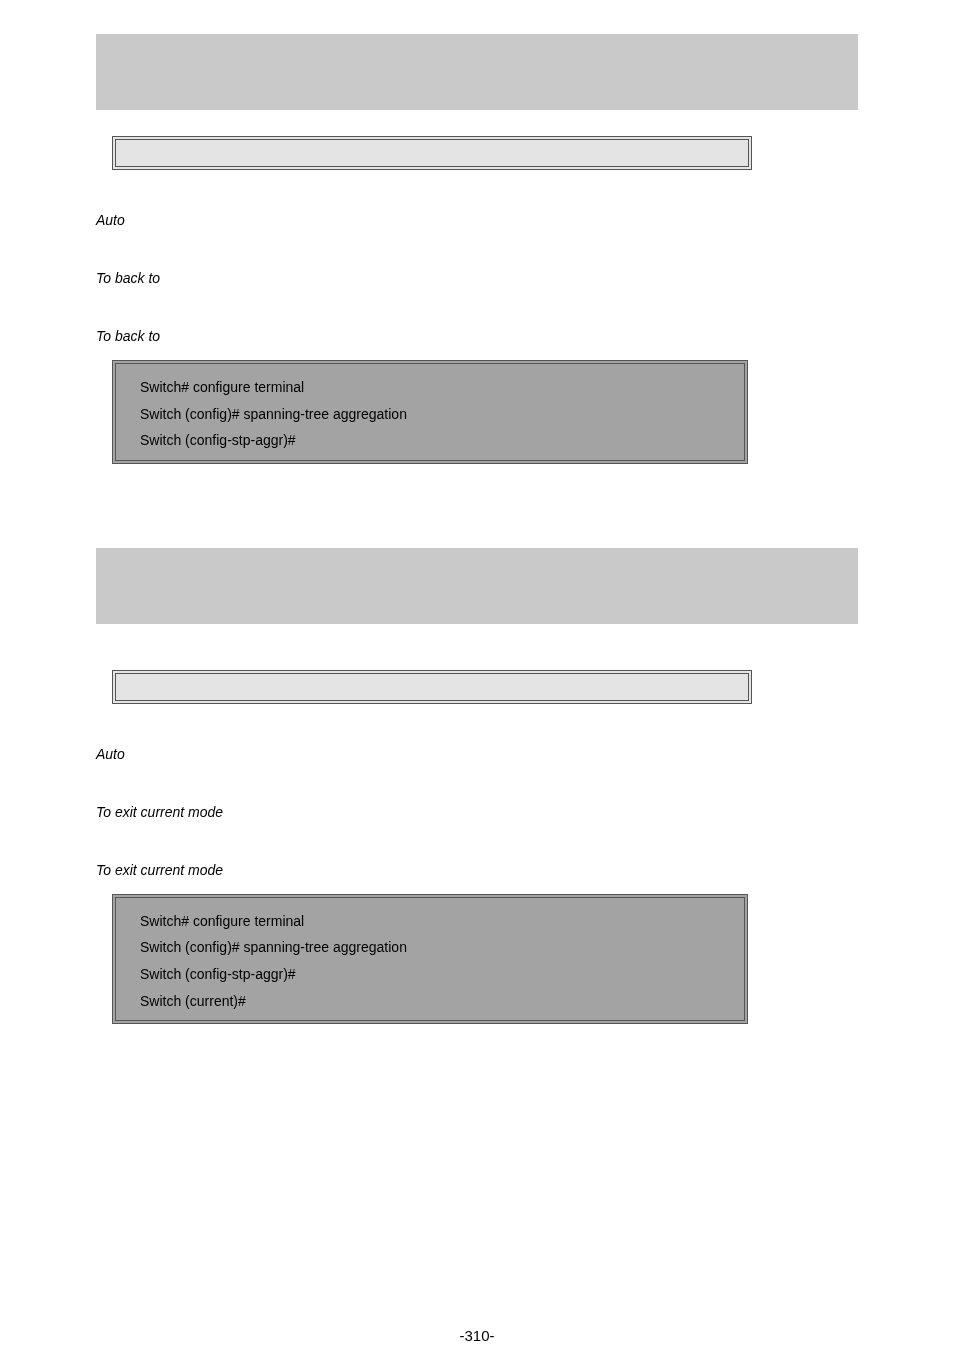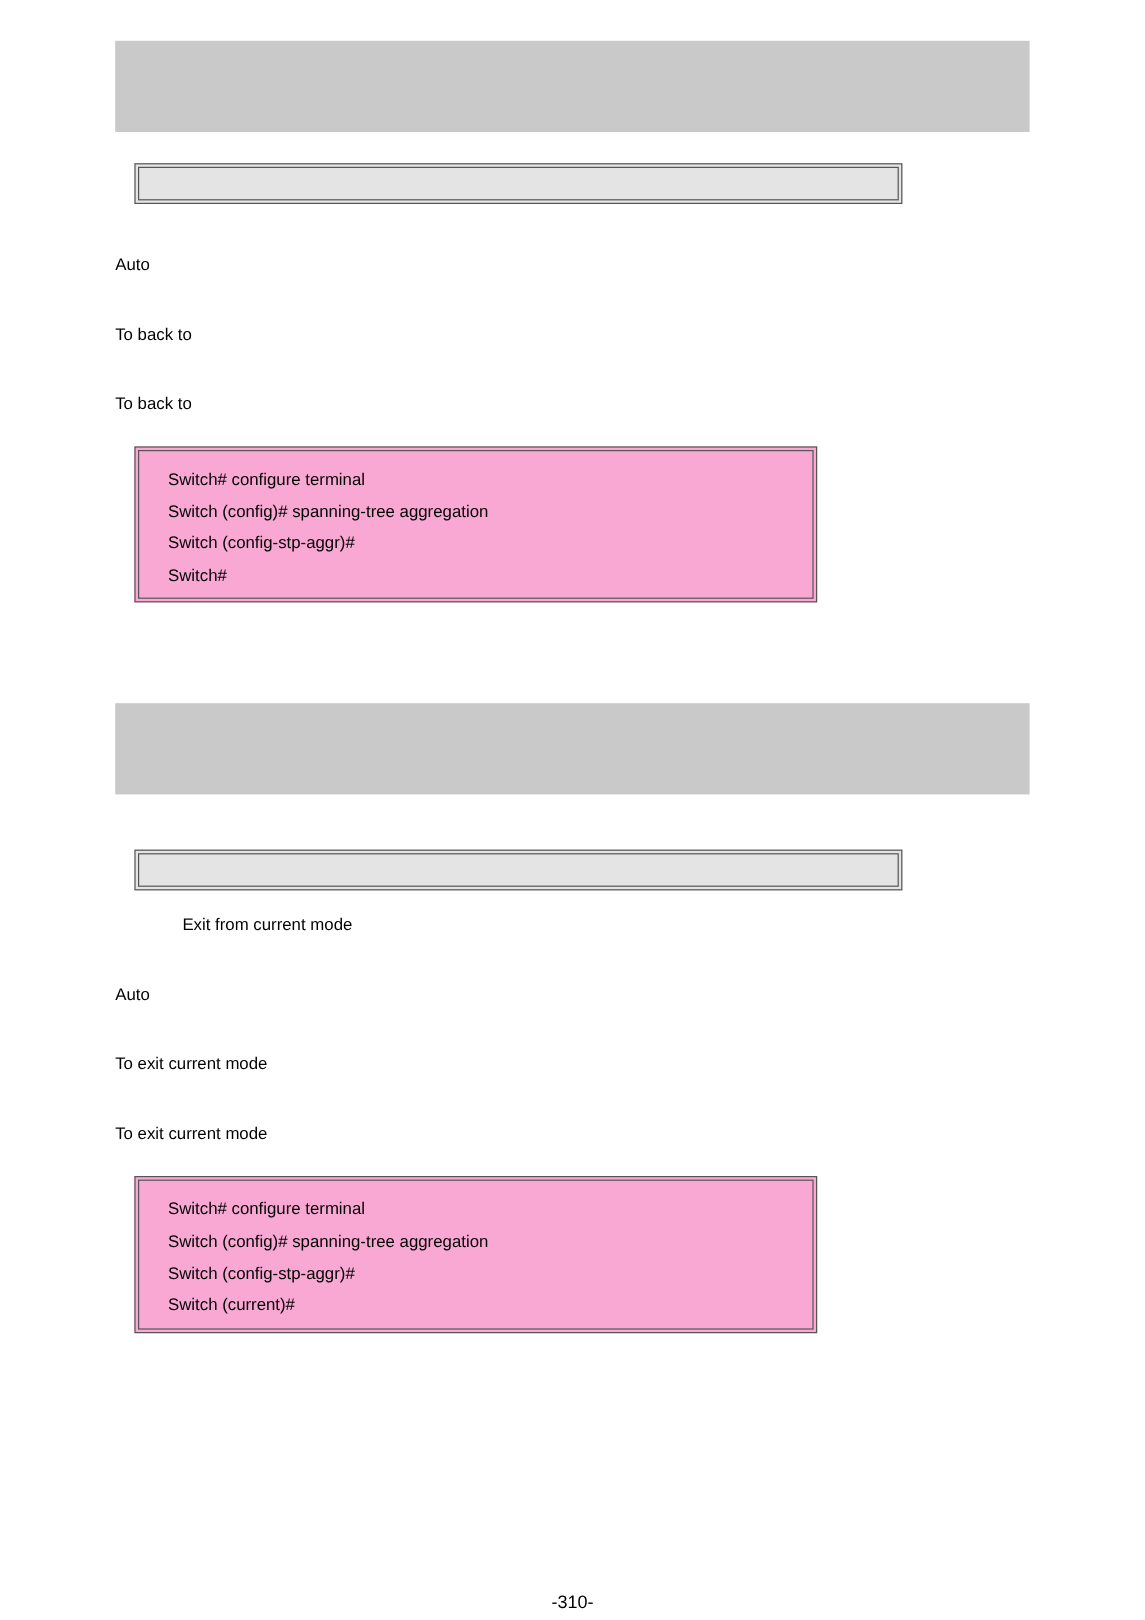--- a/index.html
+++ b/index.html
@@ -1,46 +1,44 @@
 <!DOCTYPE html>
 <html><head>
 <meta charset="utf-8">
 <style>
   * { box-sizing: border-box; margin: 0; padding: 0; }
   html, body { width: 954px; height: 1350px; background: #fff; font-family: Arial, Helvetica, sans-serif; color: #000; }
   .page { width: 954px; height: 1350px; position: relative; padding: 0 96px 0 96px; }
   .banner { background: #c9c9c9; height: 76px; width: 100%; margin-top: 34px; }
   .syntax-box { background: #e4e4e4; border: 4px double #555; height: 34px; width: 640px; margin-left: 16px; margin-top: 26px; }
   .desc { margin-left: 56px; margin-top: 20px; font-size: 14px; }
-  .para { font-size: 14px; margin-top: 42px; }
-  .code-box { background: #f9a8d4; border: 4px double #555; width: 569px; margin-left: 16px; margin-top: 28px; padding: 10px 24px 6px 24px; }
+  .para { font-size: 14px; margin-top: 42px; font-style: italic; }
+  .code-box { background: #a3a3a3; border: 4px double #555; width: 636px; margin-left: 16px; margin-top: 16px; padding: 10px 24px 6px 24px; }
   .code-line { font-size: 14px; line-height: 1.9; }
   .footer { position: absolute; bottom: 40px; left: 0; width: 954px; text-align: center; font-size: 15px; }
   .gap-large { margin-top: 84px; }
 </style>
 </head>
 <body>
 
 <div class="page">
 
   <div class="banner"></div>
   <div class="syntax-box"></div>
   <div class="para">Auto</div>
   <div class="para">To back to</div>
   <div class="para">To back to</div>
   <div class="code-box">
     <div class="code-line">Switch# configure terminal</div>
     <div class="code-line">Switch (config)# spanning-tree aggregation</div>
     <div class="code-line">Switch (config-stp-aggr)#</div>
-    <div class="code-line">Switch#</div>
   </div>
 
   <div class="banner gap-large"></div>
   <div class="syntax-box" style="margin-top:46px;"></div>
-  <div class="desc">Exit from current mode</div>
   <div class="para">Auto</div>
   <div class="para">To exit current mode</div>
   <div class="para">To exit current mode</div>
   <div class="code-box">
     <div class="code-line">Switch# configure terminal</div>
     <div class="code-line">Switch (config)# spanning-tree aggregation</div>
     <div class="code-line">Switch (config-stp-aggr)#</div>
     <div class="code-line">Switch (current)#</div>
   </div>
 

